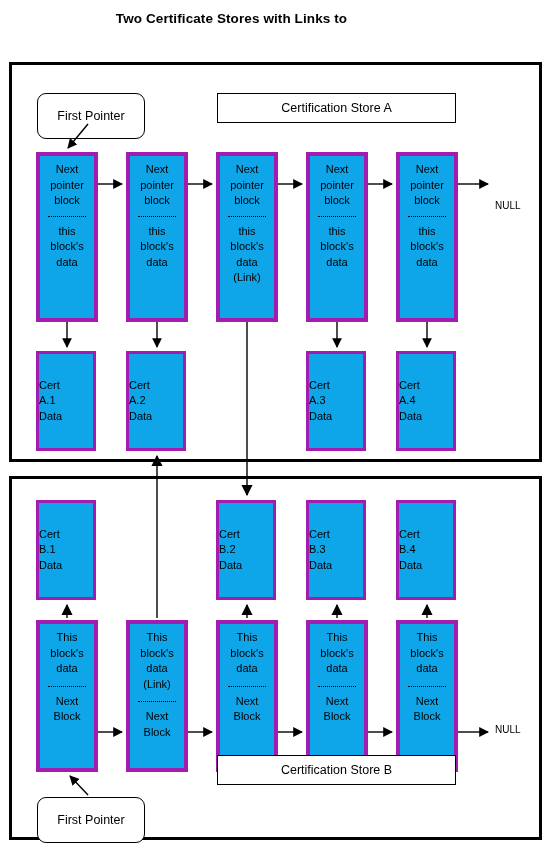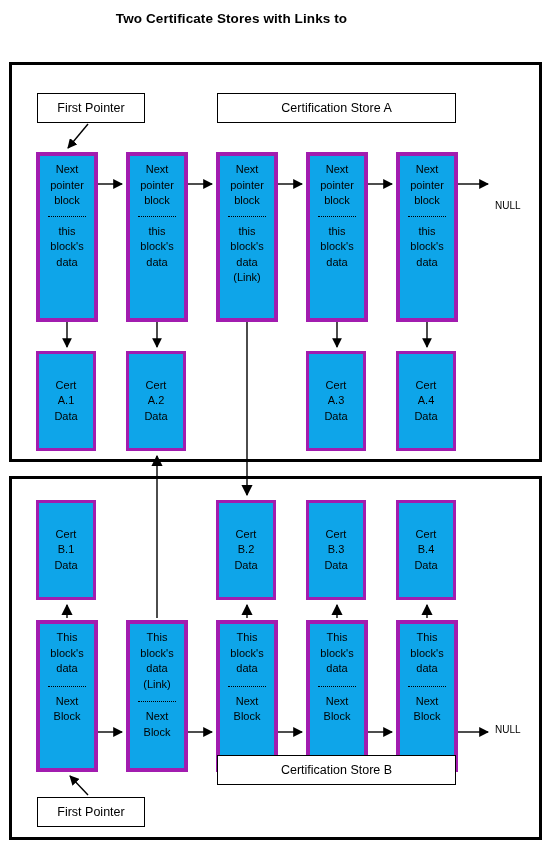--- a/index.html
+++ b/index.html
@@ -68,21 +68,22 @@
   }
   .label-box.hdr {
     font-weight: normal;
     font-size: 12.5px;
   }
 
   
   .first-pointer {
     left: 37px;
     width: 108px;
-    height: 30px;
+    height: 46px;
+    border-radius: 9px;
   }
   #first-pointer-a { top: 93px; }
   #first-pointer-b { top: 797px; }
 
   
   .store-header {
     left: 217px;
     width: 239px;
     height: 30px;
   }
@@ -109,21 +110,21 @@
   #nodeA3 { left: 216px; top: 152px; }
   #nodeA4 { left: 306px; top: 152px; }
   #nodeA5 { left: 396px; top: 152px; }
 
   
   .cert-block {
     width: 60px;
     height: 100px;
     display: flex;
     flex-direction: column;
-    align-items: center;
+    align-items: flex-start;
     justify-content: center;
   }
   .cert-block .ln { display: block; }
   #certA1 { left: 36px;  top: 351px; }
   #certA2 { left: 126px; top: 351px; }
   #certA3 { left: 306px; top: 351px; }
   #certA4 { left: 396px; top: 351px; }
 
   #certB1 { left: 36px;  top: 500px; }
   #certB2 { left: 216px; top: 500px; }

